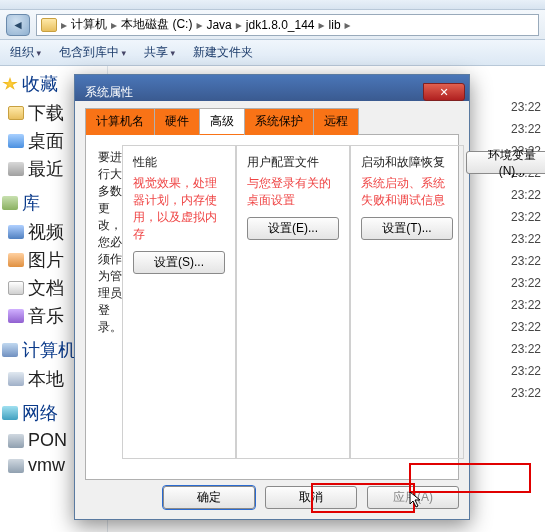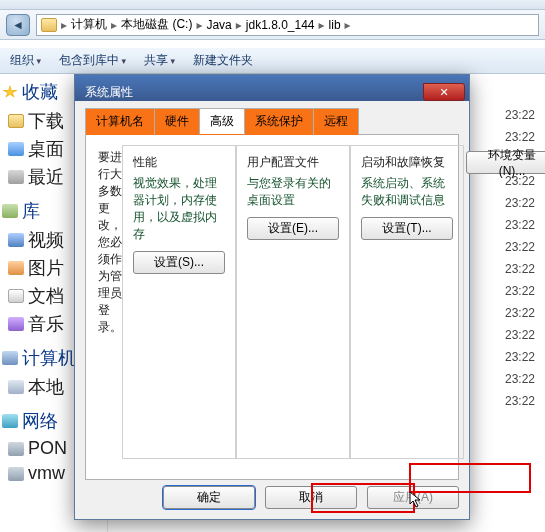--- a/index.html
+++ b/index.html
@@ -6,21 +6,21 @@
 body { width: 545px; height: 532px; background: #fff; overflow: hidden; position: relative; }
 
 
 .explorer { position: absolute; inset: 0; background: #fff; }
 .titlebar { height: 10px; background: linear-gradient(#e8f0f8,#d8e4f0); border-bottom: 1px solid #b8c8d8; }
 .navbar { height: 30px; display: flex; align-items: center; gap: 6px; padding: 2px 6px; background: linear-gradient(#f4f8fc,#e4ecf4); border-bottom: 1px solid #b8c8d8; }
 .navbtn { width: 24px; height: 22px; border-radius: 4px; background: radial-gradient(circle at 40% 30%, #cfe0f0, #8fb0d0); border: 1px solid #6a8aac; display: flex; align-items: center; justify-content: center; color: #2a4a6a; font-size: 12px; }
 .breadcrumb { flex: 1; height: 22px; background: #fff; border: 1px solid #9ab; display: flex; align-items: center; padding: 0 4px; font-size: 12px; gap: 4px; }
 .breadcrumb .folder-ico { width: 16px; height: 14px; background: linear-gradient(#ffe9a8,#e8c060); border: 1px solid #c8a040; border-radius: 2px; display: inline-block; }
 .bc-sep { color: #666; }
-.menubar { height: 26px; background: linear-gradient(#f0f6fc,#dce8f4); border-bottom: 1px solid #b8c8d8; display: flex; align-items: center; gap: 18px; padding: 0 10px; font-size: 12px; color: #1a3a6a; margin-top: 8px; }
+.menubar { height: 26px; background: linear-gradient(#f0f6fc,#dce8f4); border-bottom: 1px solid #b8c8d8; display: flex; align-items: center; gap: 18px; padding: 0 10px; font-size: 12px; color: #1a3a6a; }
 .menubar .dd::after { content: " ▾"; font-size: 9px; color: #446; }
 .content { display: flex; height: calc(100% - 66px); }
 .sidebar { width: 108px; background: #fff; border-right: 1px solid #e0e6ec; font-size: 18px; padding: 6px 2px; overflow: hidden; }
 .side-group { margin-bottom: 8px; }
 .side-head { display: flex; align-items: center; gap: 4px; color: #0a3a8a; font-weight: 500; margin-bottom: 3px; }
 .side-item { display: flex; align-items: center; gap: 4px; padding: 2px 0 2px 6px; color: #222; white-space: nowrap; overflow: hidden; }
 .ico { width: 16px; height: 14px; display: inline-block; border-radius: 2px; }
 .ico-star { background: radial-gradient(circle,#ffd040,#e0a000); clip-path: polygon(50% 0,61% 35%,98% 35%,68% 57%,79% 91%,50% 70%,21% 91%,32% 57%,2% 35%,39% 35%); }
 .ico-dl { background: linear-gradient(#ffe9a8,#e8c060); border: 1px solid #c8a040; }
 .ico-desk { background: linear-gradient(#a8d0ff,#4a90e0); }
@@ -28,35 +28,35 @@
 .ico-lib { background: linear-gradient(#c8e0b0,#8ab060); }
 .ico-vid { background: linear-gradient(#b0d0ff,#5080c0); }
 .ico-pic { background: linear-gradient(#ffd0a0,#e09040); }
 .ico-doc { background: linear-gradient(#fff,#d0d0d0); border:1px solid #aaa; }
 .ico-music { background: linear-gradient(#d0b0ff,#9060d0); }
 .ico-comp { background: linear-gradient(#c0d8f0,#7090c0); }
 .ico-disk { background: linear-gradient(#e0e8f0,#a0b0c8); }
 .ico-net { background: linear-gradient(#a0e0f0,#40a0c0); }
 .ico-netitem { background: linear-gradient(#d0d8e0,#90a0b0); }
 .filepane { flex: 1; position: relative; }
-.times { position: absolute; right: 10px; top: 30px; font-size: 12px; color: #444; line-height: 22px; text-align: left; }
+.times { position: absolute; right: 4px; top: 30px; font-size: 12px; color: #444; line-height: 22px; text-align: left; }
 
 
 .dialog { position: absolute; left: 74px; top: 74px; width: 396px; height: 446px; background: #f0f0f0; border: 1px solid #5a7aa0; box-shadow: 0 6px 20px rgba(0,0,0,.45); }
 .dlg-title { height: 26px; background: linear-gradient(#4a76b8,#3a5a90); color: #fff; display: flex; align-items: flex-end; justify-content: space-between; padding: 0 4px 0 10px; font-size: 12px; }
 .close { width: 42px; height: 18px; background: linear-gradient(#e06050,#b02020); border: 1px solid #802020; border-radius: 0 3px 3px 3px; color: #fff; display: flex; align-items: center; justify-content: center; font-size: 11px; }
 .dlg-body { padding: 6px 10px 10px; height: calc(100% - 26px); display: flex; flex-direction: column; }
 .tabs { display: flex; border-bottom: 1px solid #b0b0b0; font-size: 12px; }
 .tab { padding: 4px 10px; border: 1px solid #b0b0b0; border-bottom: none; background: #f97316; margin-right: -1px; position: relative; top: 1px; }
 .tab.active { background: #fff; border-bottom: 1px solid #f97316; }
 .tabpage { flex: 1; background: #fff; border: 1px solid #b0b0b0; border-top: none; padding: 10px 12px; font-size: 12px; color: #222; display: flex; flex-direction: row; }
 .admin-note { margin: 4px 0 10px; }
 .group { border: 1px solid #d0d0d0; padding: 8px 10px 10px; margin-bottom: 10px; position: relative; }
 .group-title { font-size: 12px; margin-bottom: 4px; }
-.group-desc { font-size: 12px; color: #14532d; margin-bottom: 8px; }
+.group-desc { font-size: 12px; color: #ef4444; margin-bottom: 8px; }
 .btn { min-width: 92px; height: 23px; background: linear-gradient(#fdfdfd,#e4e4e4); border: 1px solid #8a8a8a; border-radius: 3px; font-size: 12px; padding: 0 10px; display: inline-flex; align-items: center; justify-content: center; }
 .btn-row-right { display: flex; justify-content: flex-end; }
 .env-row { display: flex; justify-content: flex-end; margin: 6px 2px 10px; }
 .dlg-buttons { display: flex; justify-content: flex-end; gap: 10px; margin-top: auto; padding-top: 6px; }
 .btn-primary { outline: 1px solid #2a6ad0; }
 .btn-disabled { color: #888; }
 .redbox { position: absolute; border: 2px solid #e00000; pointer-events: none; }
 .redbox.ok { left: 236px; bottom: 6px; width: 104px; height: 30px; }
 .redbox.env { left: 334px; top: 388px; width: 122px; height: 30px; }
 .cursor { position: absolute; left: 334px; bottom: 10px; width: 14px; height: 18px; }

